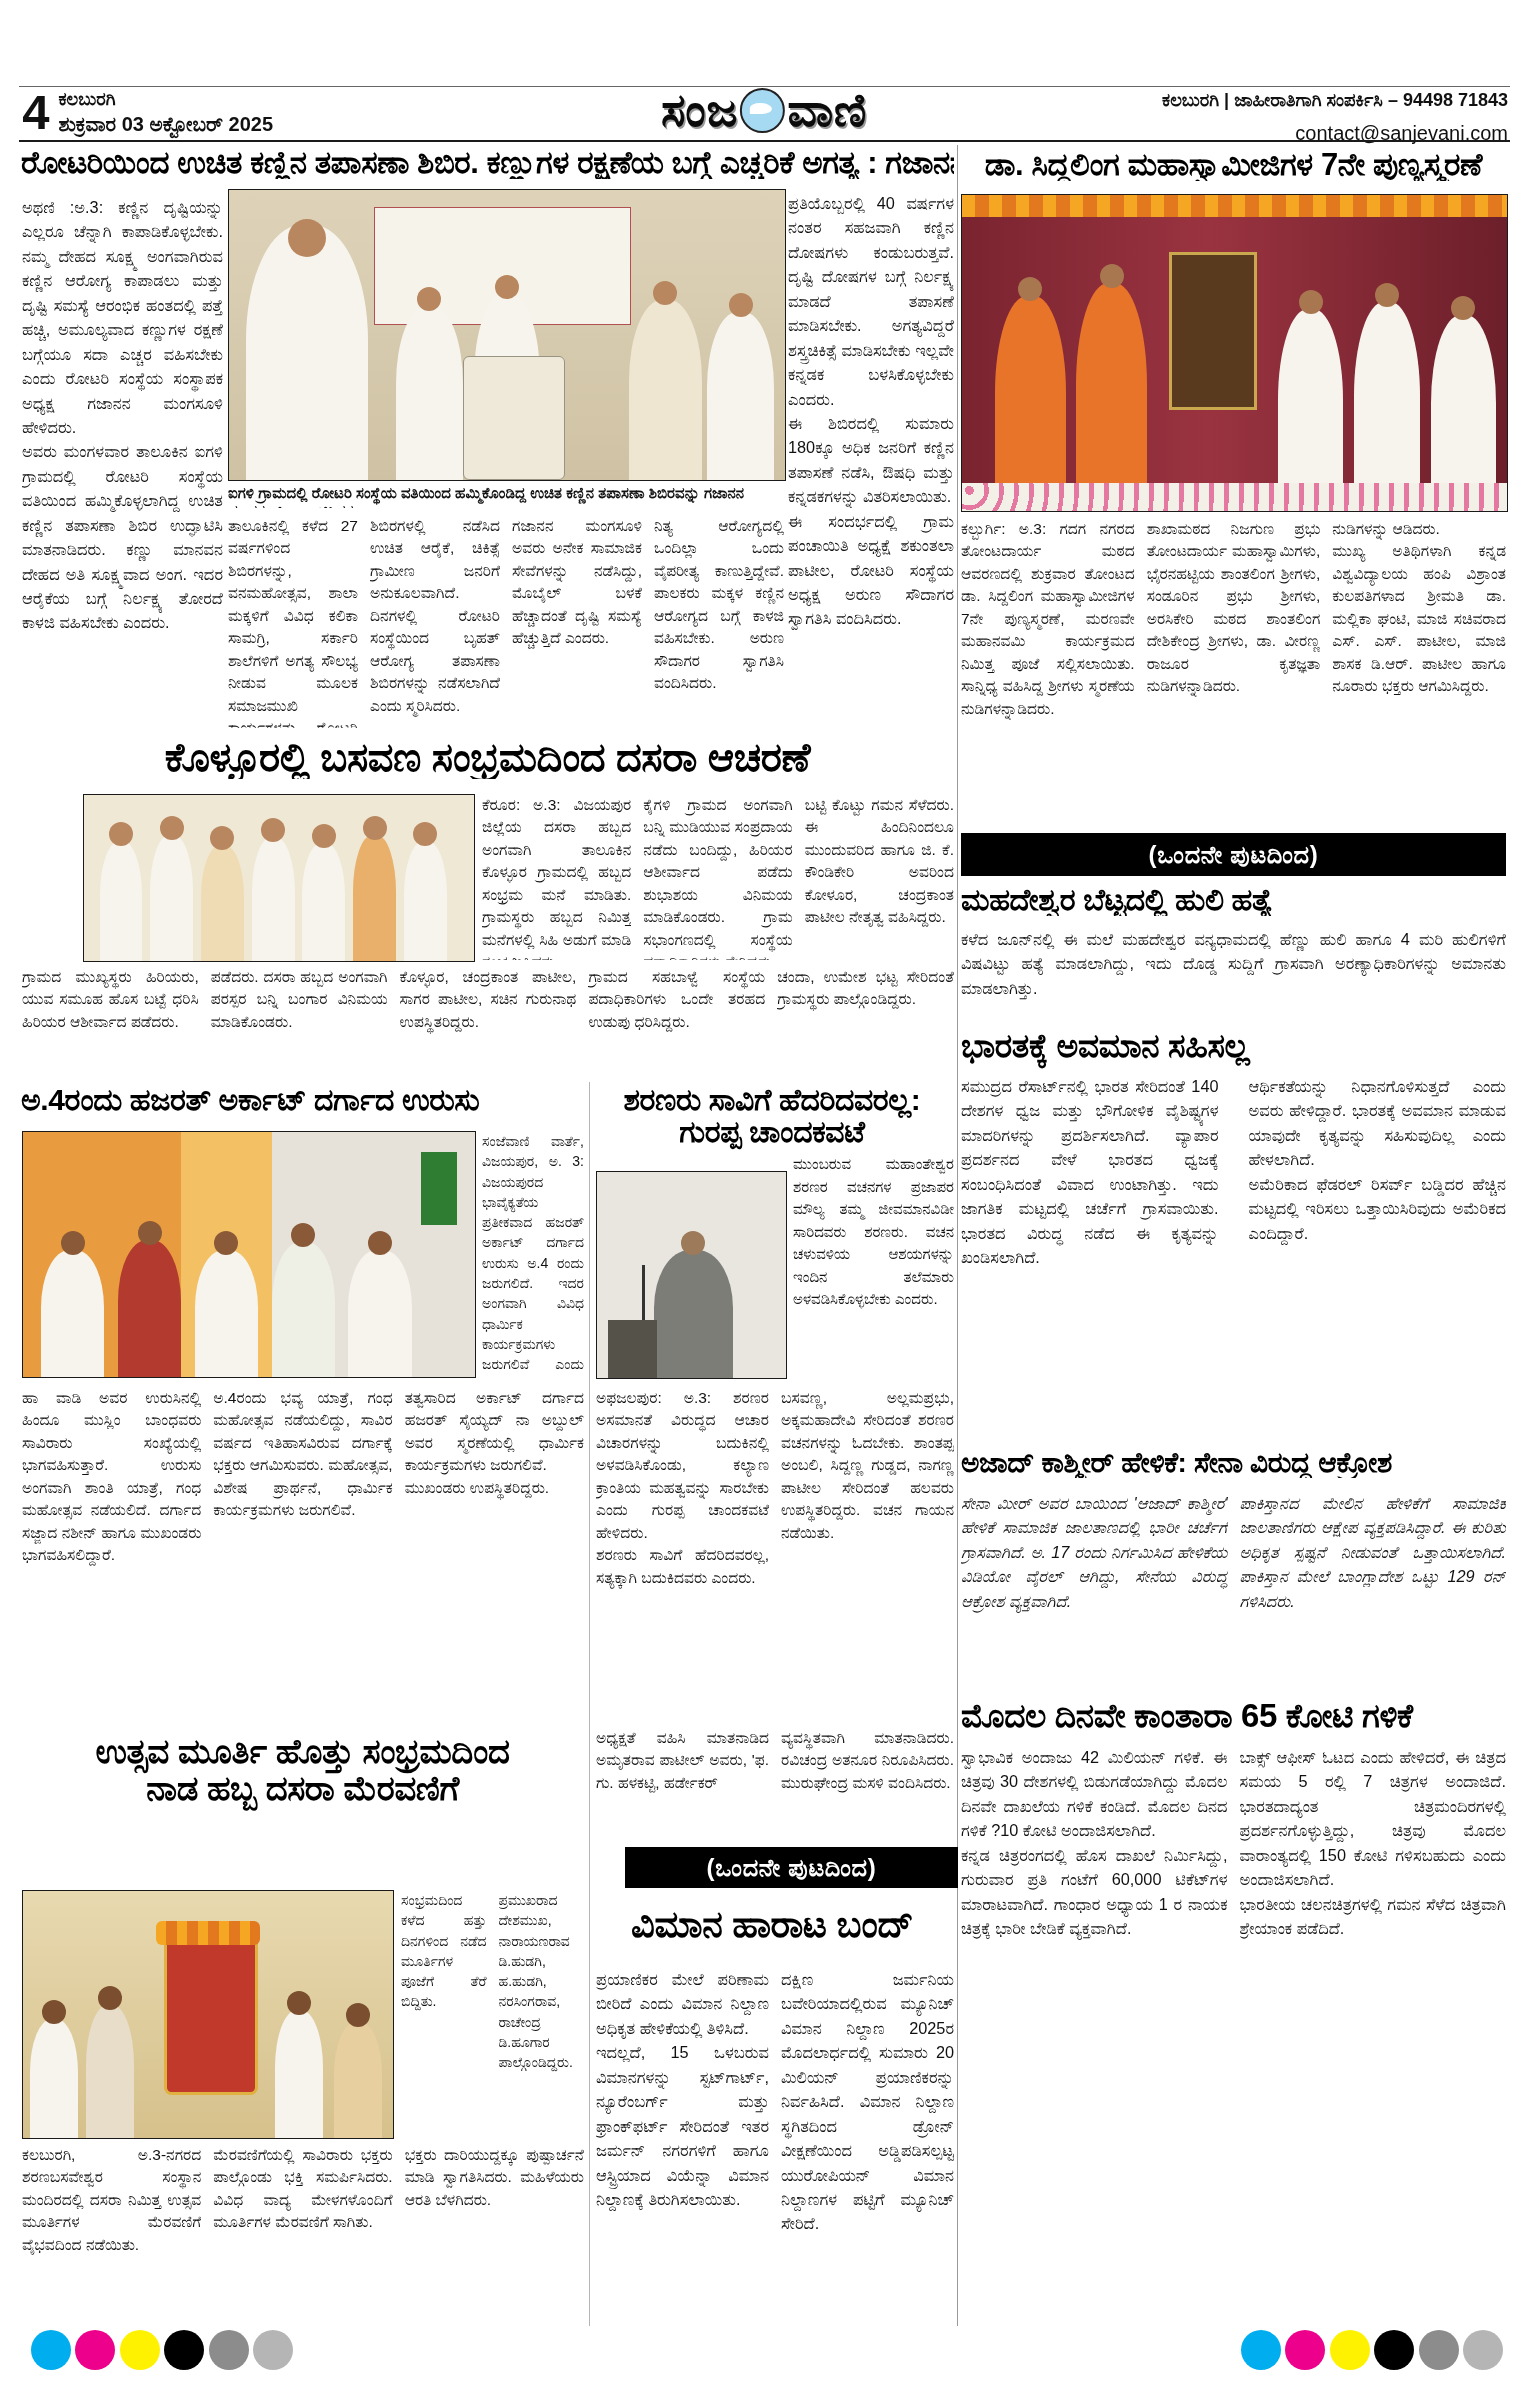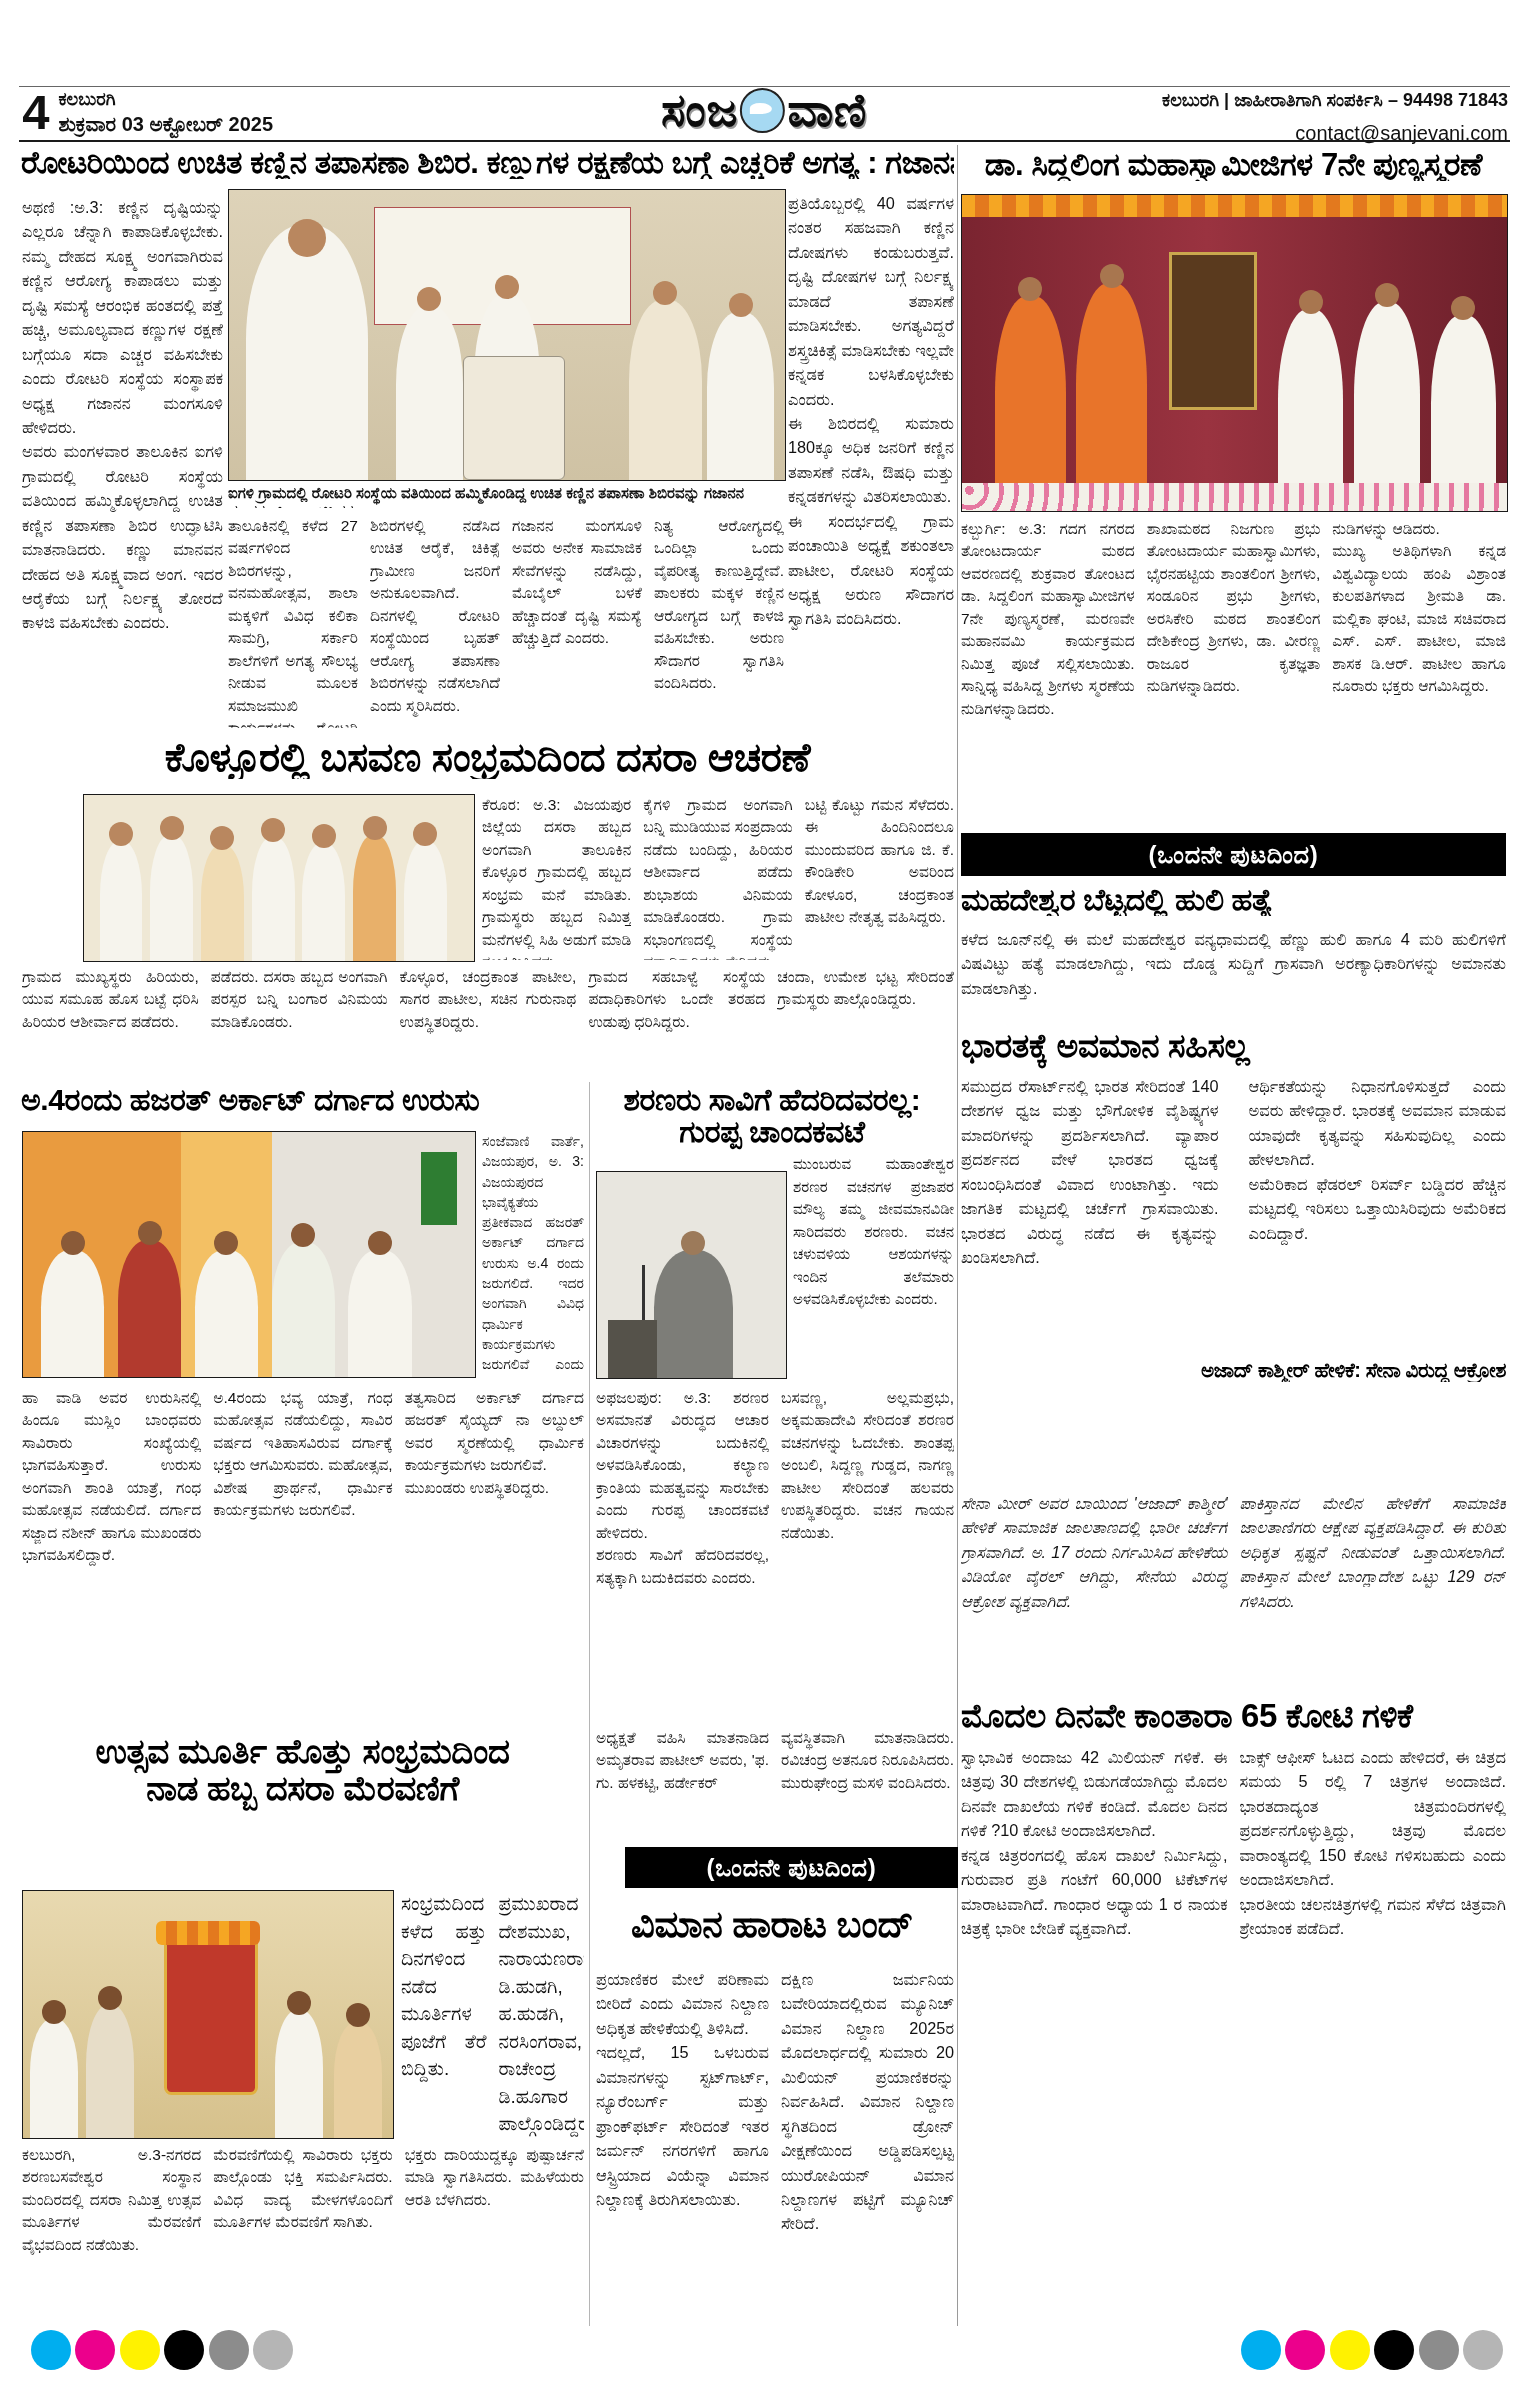--- a/index.html
+++ b/index.html
@@ -52,35 +52,35 @@
   #d-side{left:482px;top:1131px;width:102px;height:245px;font-size:14px;line-height:1.45;}
   #d-strip{left:22px;top:1387px;width:562px;height:333px;}
   #e-title{left:591px;top:1084px;width:362px;font-size:30px;text-align:center;}
   #e-photo{left:596px;top:1171px;width:189px;height:206px;background:#e8e6df;}
   #e-side{left:793px;top:1153px;width:161px;height:223px;font-size:15px;}
   #e-strip{left:596px;top:1387px;width:358px;height:333px;}
   #e-cont{left:596px;top:1727px;width:358px;height:112px;}
   #f-title{left:21px;top:1733px;width:563px;font-size:34px;text-align:center;}
   #f-photo{left:22px;top:1890px;width:370px;height:247px;background:linear-gradient(#e8d9b0,#d6c18c);}
   #f-side{left:401px;top:1890px;width:183px;height:247px;}
-  #f-side .c{font-size:19px;line-height:1.45;}
+  #f-side .c{font-size:14px;line-height:1.45;}
   #f-strip{left:22px;top:2144px;width:562px;height:180px;}
   #g-badge{left:625px;top:1847px;width:333px;height:41px;}
   #g-title{left:591px;top:1905px;width:362px;font-size:37px;text-align:center;white-space:nowrap;overflow:hidden;}
   #g-row{left:596px;top:1967px;width:358px;height:359px;}
   
   #b-title{left:961px;top:148px;width:545px;font-size:31px;text-align:center;white-space:nowrap;overflow:hidden;}
   #b-photo{left:961px;top:194px;width:545px;height:316px;background:linear-gradient(90deg,#7a2430,#9a3340 45%,#6c1f2a);}
   #b-row{left:961px;top:518px;width:545px;height:309px;}
   #r-badge{left:961px;top:833px;width:545px;height:43px;}
   #tiger-title{left:961px;top:884px;width:545px;font-size:30px;white-space:nowrap;overflow:hidden;}
   #tiger-body{left:961px;top:927px;width:545px;height:95px;}
   #bharat-title{left:961px;top:1028px;width:545px;font-size:33px;}
   #bharat-row{left:961px;top:1074px;width:545px;height:368px;gap:30px;}
-  #azad-title{left:961px;top:1360px;width:545px;font-size:20px;white-space:nowrap;overflow:hidden;text-align:right;}
+  #azad-title{left:961px;top:1448px;width:545px;font-size:28px;white-space:nowrap;overflow:hidden;}
   #azad-row{left:961px;top:1491px;width:545px;height:201px;font-style:italic;}
   #kantara-title{left:961px;top:1698px;width:545px;font-size:33px;white-space:nowrap;overflow:hidden;}
   #kantara-row{left:961px;top:1745px;width:545px;height:578px;}
   
   .dots{position:absolute;top:2330px;display:flex;gap:4.4px;}
   #dots-left{left:31px;}
   #dots-right{left:1241px;}
   .dot{width:40px;height:40px;border-radius:50%;background:#ccc;}
 </style>
 </head>

